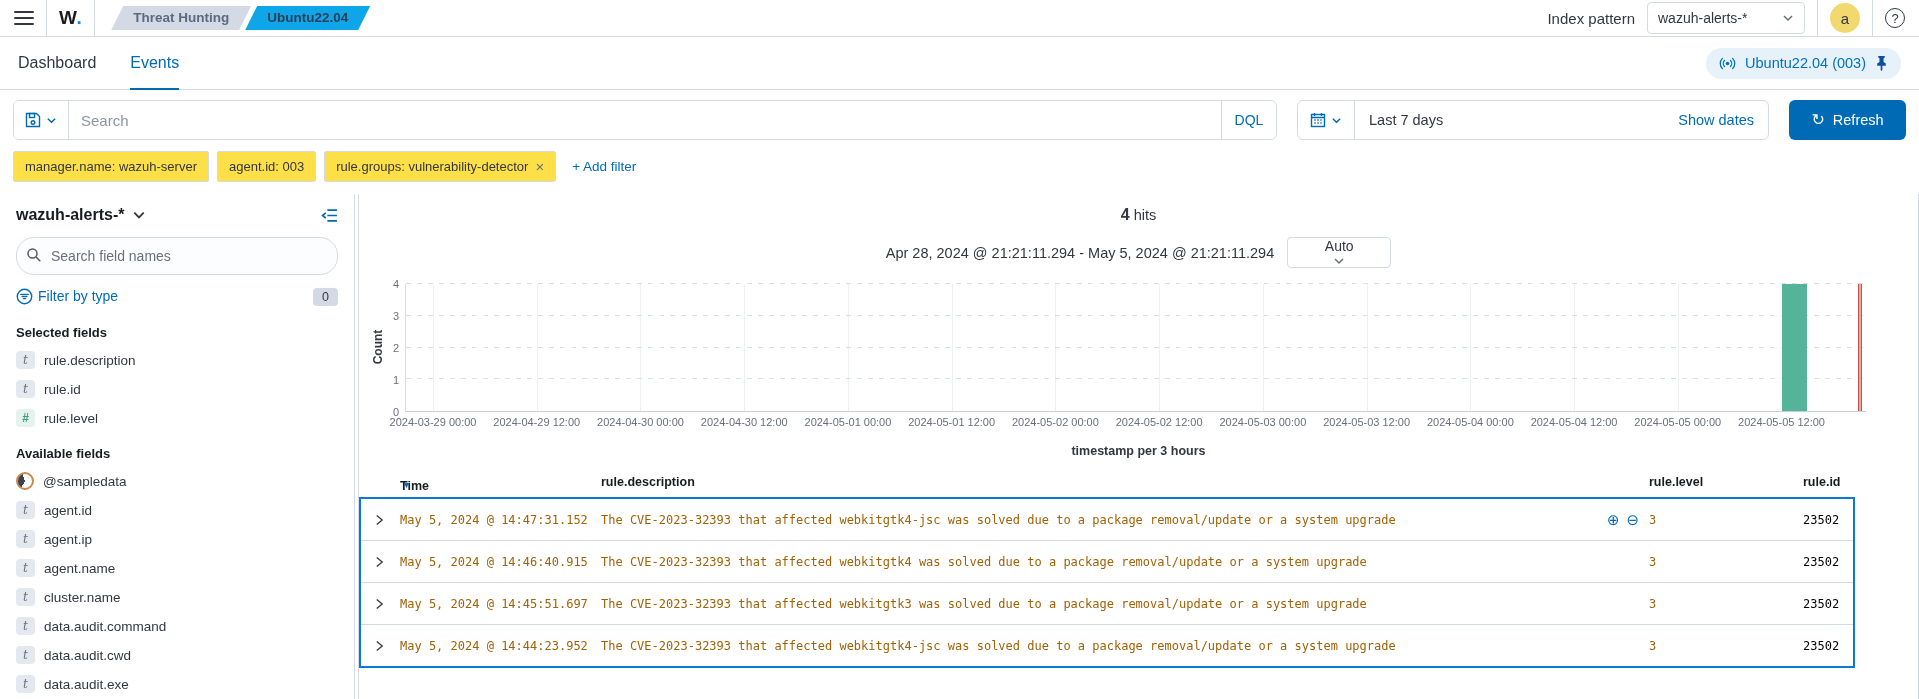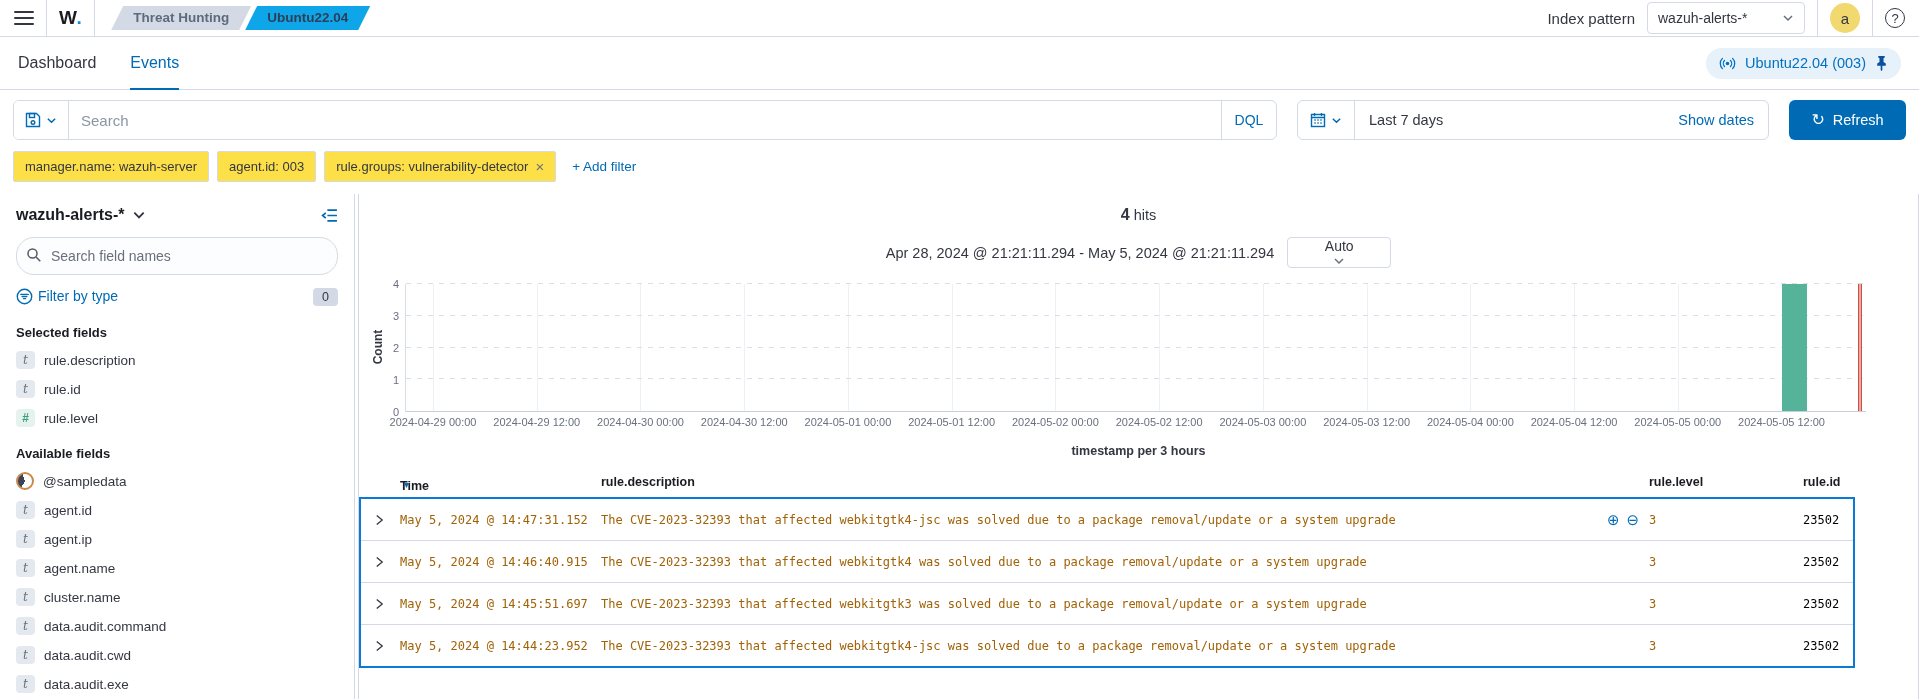--- a/index.html
+++ b/index.html
@@ -341,21 +341,21 @@
         <div class="ylab">Count</div>
         <div class="ylabels">
             <div class="ytick" style="bottom: 0%;">0</div>
             <div class="ytick" style="bottom: 25%;">1</div>
             <div class="ytick" style="bottom: 50%;">2</div>
             <div class="ytick" style="bottom: 75%;">3</div>
             <div class="ytick" style="bottom: 100%;">4</div>
           </div>
         <div class="plot">
             <div class="vgrid" style="left: 1.85%;"></div>
-            <div class="xtick" style="left: 1.85%;">2024-04-29 00:00</div>
+            <div class="xtick" style="left: 1.85%;">2024-03-29 00:00</div>
             <div class="vgrid" style="left: 8.955%;"></div>
             <div class="xtick" style="left: 8.955%;">2024-04-29 12:00</div>
             <div class="vgrid" style="left: 16.06%;"></div>
             <div class="xtick" style="left: 16.06%;">2024-04-30 00:00</div>
             <div class="vgrid" style="left: 23.165%;"></div>
             <div class="xtick" style="left: 23.165%;">2024-04-30 12:00</div>
             <div class="vgrid" style="left: 30.27%;"></div>
             <div class="xtick" style="left: 30.27%;">2024-05-01 00:00</div>
             <div class="vgrid" style="left: 37.375%;"></div>
             <div class="xtick" style="left: 37.375%;">2024-05-01 12:00</div>

